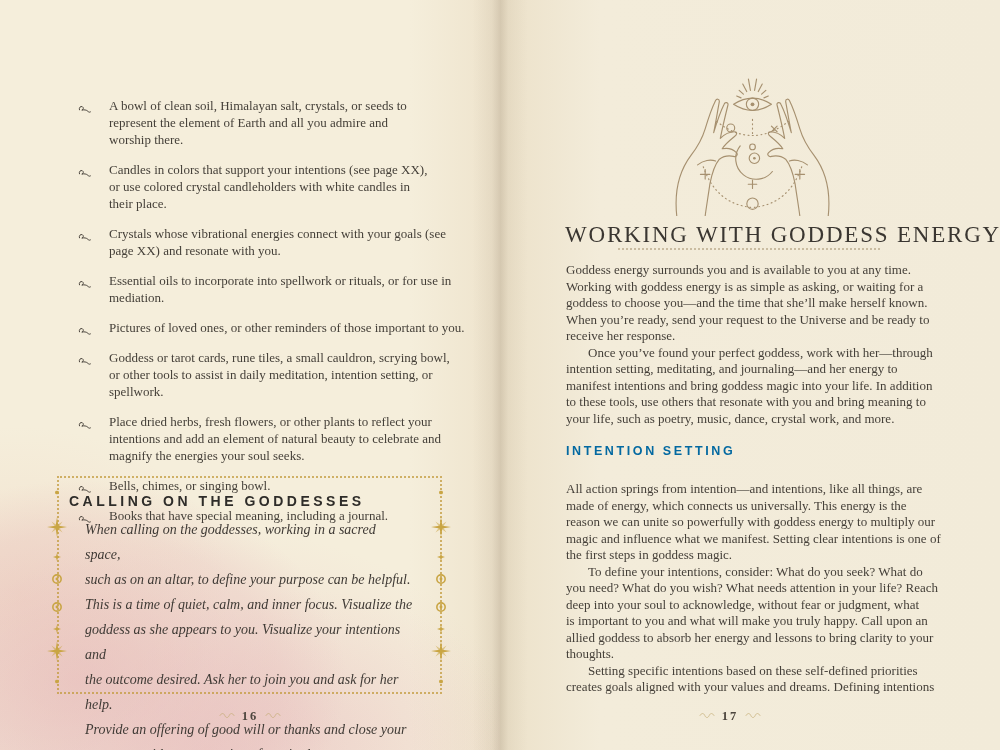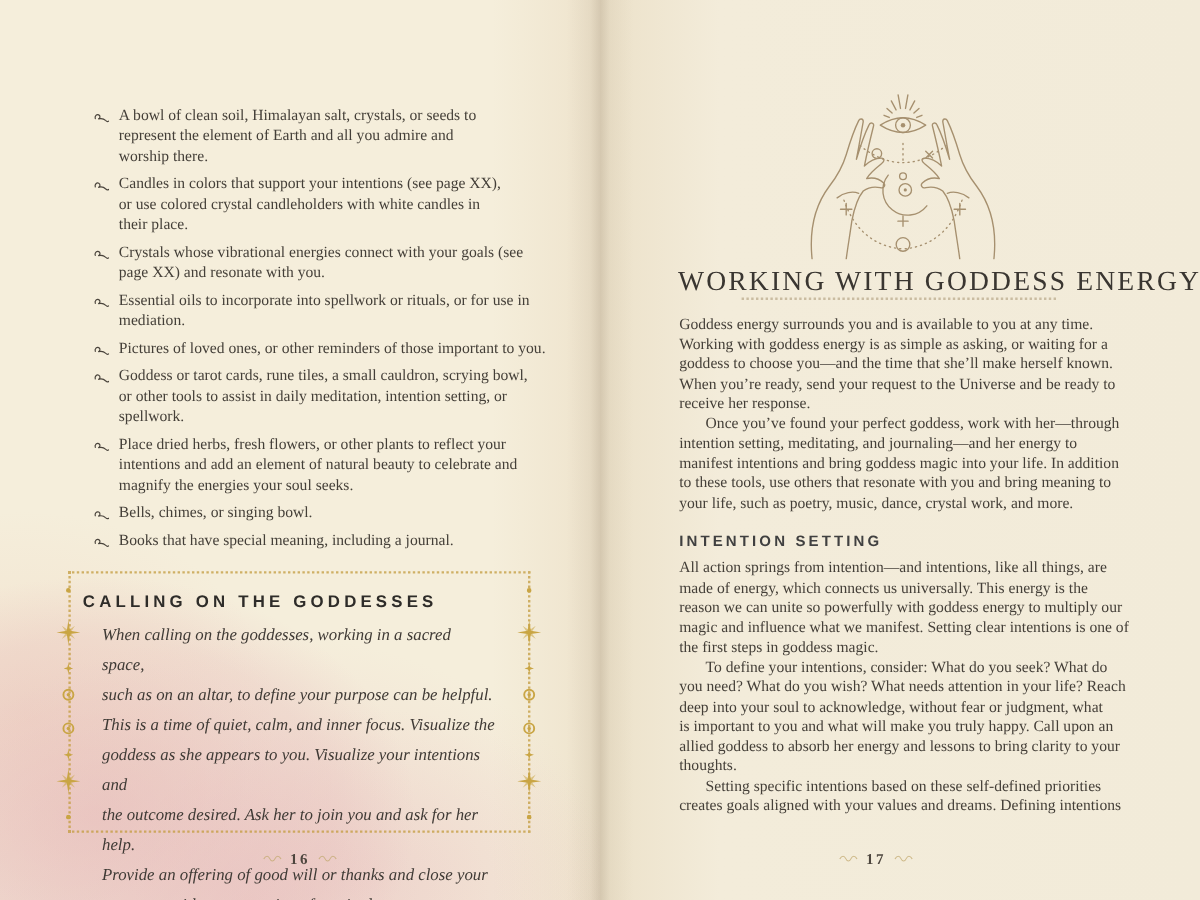--- a/index.html
+++ b/index.html
@@ -15,42 +15,42 @@
       radial-gradient(ellipse 360px 270px at 16% 82%, rgba(224,163,172,0.42), rgba(224,163,172,0.20) 55%, rgba(224,163,172,0) 74%),
       radial-gradient(ellipse 430px 310px at 42% 100%, rgba(228,176,182,0.36), rgba(228,176,182,0) 72%),
       radial-gradient(ellipse 300px 240px at 4% 60%, rgba(238,206,185,0.38), rgba(238,206,185,0) 70%),
       radial-gradient(ellipse 280px 200px at 62% 96%, rgba(231,188,191,0.28), rgba(231,188,191,0) 72%);}
   .gutter{position:absolute;left:472px;top:0;width:56px;height:750px;pointer-events:none;
     background:linear-gradient(to right, rgba(110,88,60,0) 0%, rgba(110,88,60,0.07) 35%, rgba(88,66,42,0.16) 50%, rgba(110,88,60,0.06) 65%, rgba(110,88,60,0) 100%);}
 
   
   .altar-list{position:absolute;left:78px;top:84px;width:402px;}
   .li{position:relative;padding-left:18px;margin-bottom:6px;}
-  .li-text{margin:3px;font-size:13px;line-height:17px;white-space:pre-line;color:#443f38;}
+  .li-text{margin:13px;font-size:13px;line-height:17px;white-space:pre-line;color:#443f38;}
   .manicule{position:absolute;left:0;top:3px;color:#4a443c;}
 
   
   .callout{position:absolute;left:57px;top:476px;width:385px;height:218px;box-sizing:border-box;
     border:2px dotted rgba(195,156,62,0.75);}
   .callout-title{margin:15px 10px 8px;font-family:"Liberation Sans",sans-serif;
     font-size:14px;font-weight:600;letter-spacing:3.5px;color:#2e2c29;white-space:nowrap;}
   .callout-body{margin:2px 26px 0;font-size:14px;font-style:italic;line-height:25px;
     white-space:pre-line;color:#3f3a35;}
   .orn{position:absolute;transform:translate(-50%,-50%);line-height:0;}
 
   
   .illustration{position:absolute;left:645px;top:74px;width:215px;height:142px;}
   .rp-title{position:absolute;left:565px;top:222px;width:380px;text-align:center;
     font-size:23px;letter-spacing:1.8px;color:#3a3631;white-space:nowrap;font-weight:normal;margin:0;}
   .rp-title-rule{position:absolute;left:618px;top:248px;width:262px;border-bottom:2px dotted rgba(168,150,114,0.55);}
   .rp-body{position:absolute;left:566px;top:262px;width:404px;}
   .rp-body p{margin:0;font-size:13px;line-height:16.5px;white-space:pre-line;color:#443f38;}
   .rp-body p.indent{text-indent:22px;}
-  .section-heading{margin:17px 0 7px;font-family:"Liberation Sans",sans-serif;font-size:12.5px;
-    font-weight:600;letter-spacing:2.6px;color:#404040;}
+  .section-heading{margin:17px 0 23px;font-family:"Liberation Sans",sans-serif;font-size:12.5px;
+    font-weight:600;letter-spacing:2.6px;color:#0369a1;}
 
   
   .folio{position:absolute;bottom:26px;width:500px;text-align:center;font-size:12.5px;
     letter-spacing:2px;color:#4d463e;font-weight:bold;}
   .folio .num{margin:0 7px;}
   .flourish{display:inline-block;vertical-align:1px;opacity:0.75;}
 </style>
 </head>
 <body>
 

